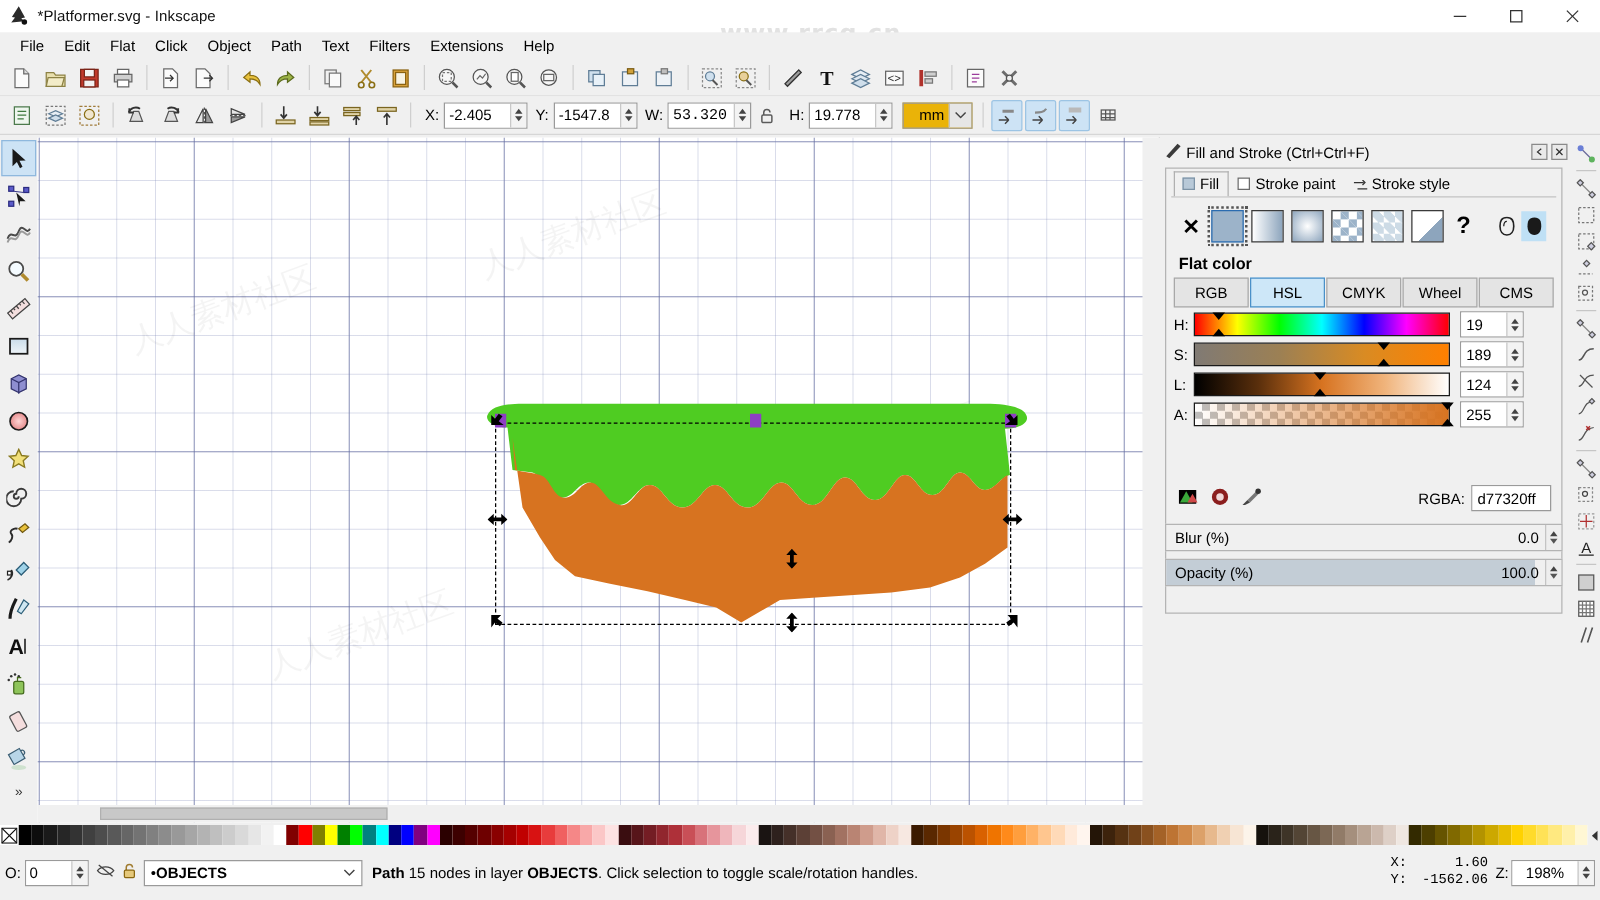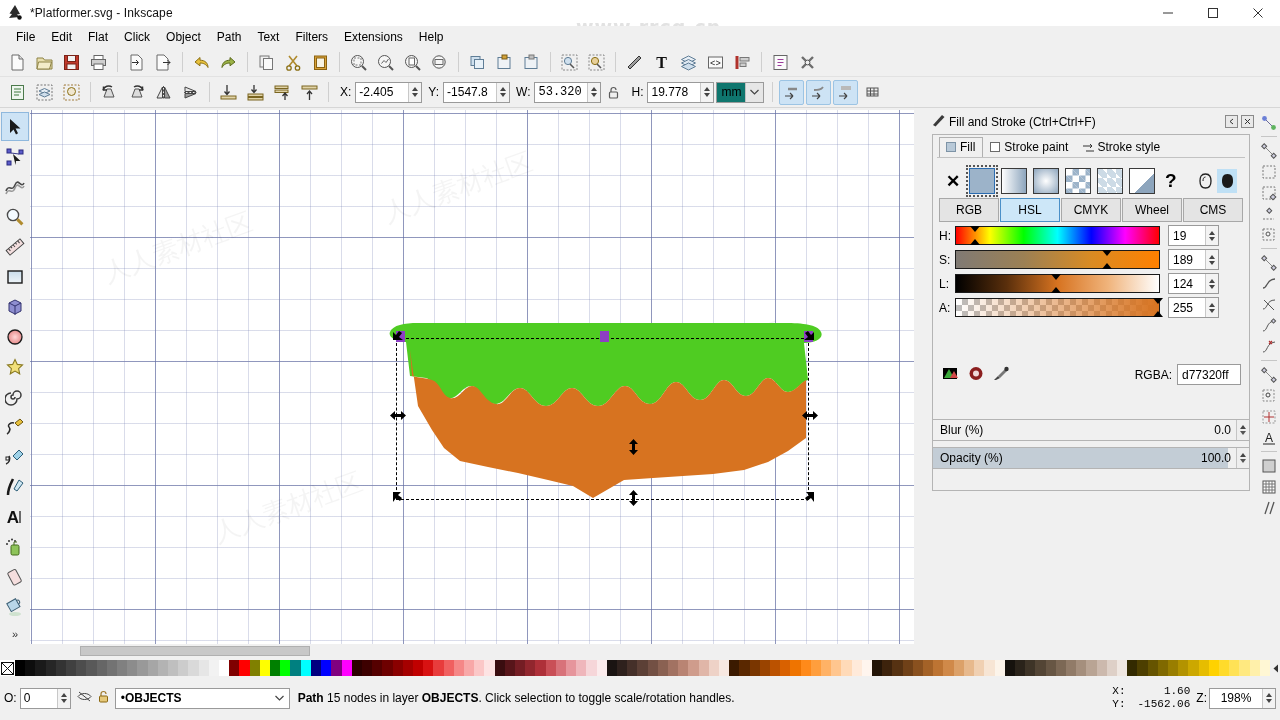--- a/index.html
+++ b/index.html
@@ -71,21 +71,21 @@
   }
   .spin .arrows {
     width: 13px; border-left: 1px solid #c8c8c8; background: #f3f3f3;
     display: flex; flex-direction: column; justify-content: center; align-items: center;
   }
   .spin .arrows i { display:block; width:0;height:0; margin:1px 0; }
   .spin .arrows i.up { border-left:3px solid transparent;border-right:3px solid transparent;border-bottom:4px solid #444; }
   .spin .arrows i.dn { border-left:3px solid transparent;border-right:3px solid transparent;border-top:4px solid #444; }
   .unit-sel {
     display:flex; align-items:center; height:21px; border:1px solid #9a9a9a;
-    background:#0f766e; font-size:12px; padding-left:4px; margin-left:2px;
+    background:#eab308; font-size:12px; padding-left:12px; margin-left:8px;
   }
   .unit-sel .arrow { width:18px; height:19px; background:#e6e6e6; border-left:1px solid #c0c0c0;
     display:flex;align-items:center;justify-content:center; margin-left:4px; }
 
   
   .toolbox {
     position: absolute; left: 0; top: 110px; width: 30px; height: 548px;
     background: #f0f0f0; display: flex; flex-direction: column; align-items: center;
     padding-top: 2px;
   }
@@ -1070,20 +1070,21 @@
               </svg>
           </span>
           <span class="swb on">
             <svg width="13" height="16" viewBox="0 0 13 16">
                 <path d="M6.5 1 C2 1 1 4 1 8 C1 12 3 15 6.5 15 C10 15 12 12 12 8 C12 4 11 1 6.5 1 Z" fill="#1a1a1a"></path>
               </svg>
           </span>
         </span>
       </div>
 
+      <div class="flat-label">Flat color</div>
 
       <div class="mode-tabs">
         <div class="mtab">RGB</div>
         <div class="mtab active">HSL</div>
         <div class="mtab">CMYK</div>
         <div class="mtab">Wheel</div>
         <div class="mtab">CMS</div>
       </div>
 
       <div class="slider-row">

